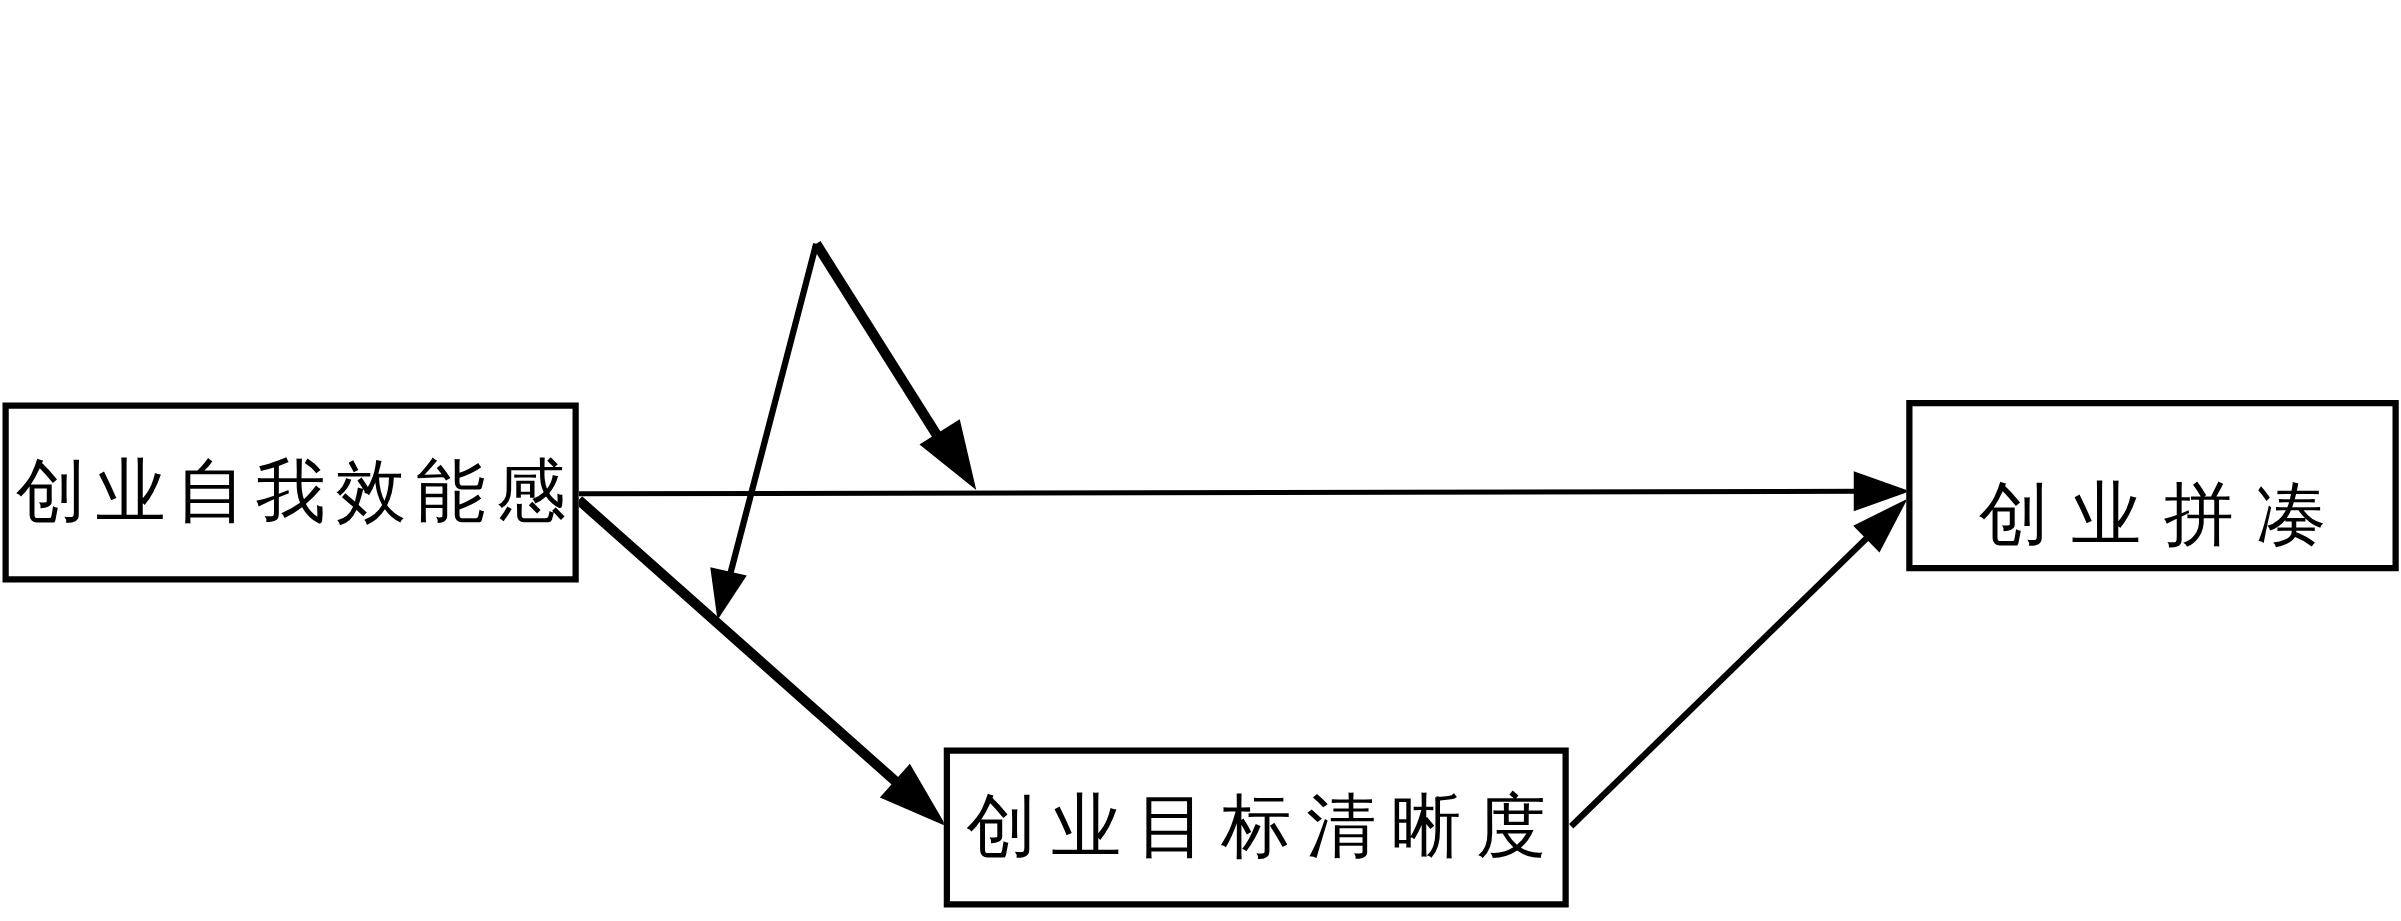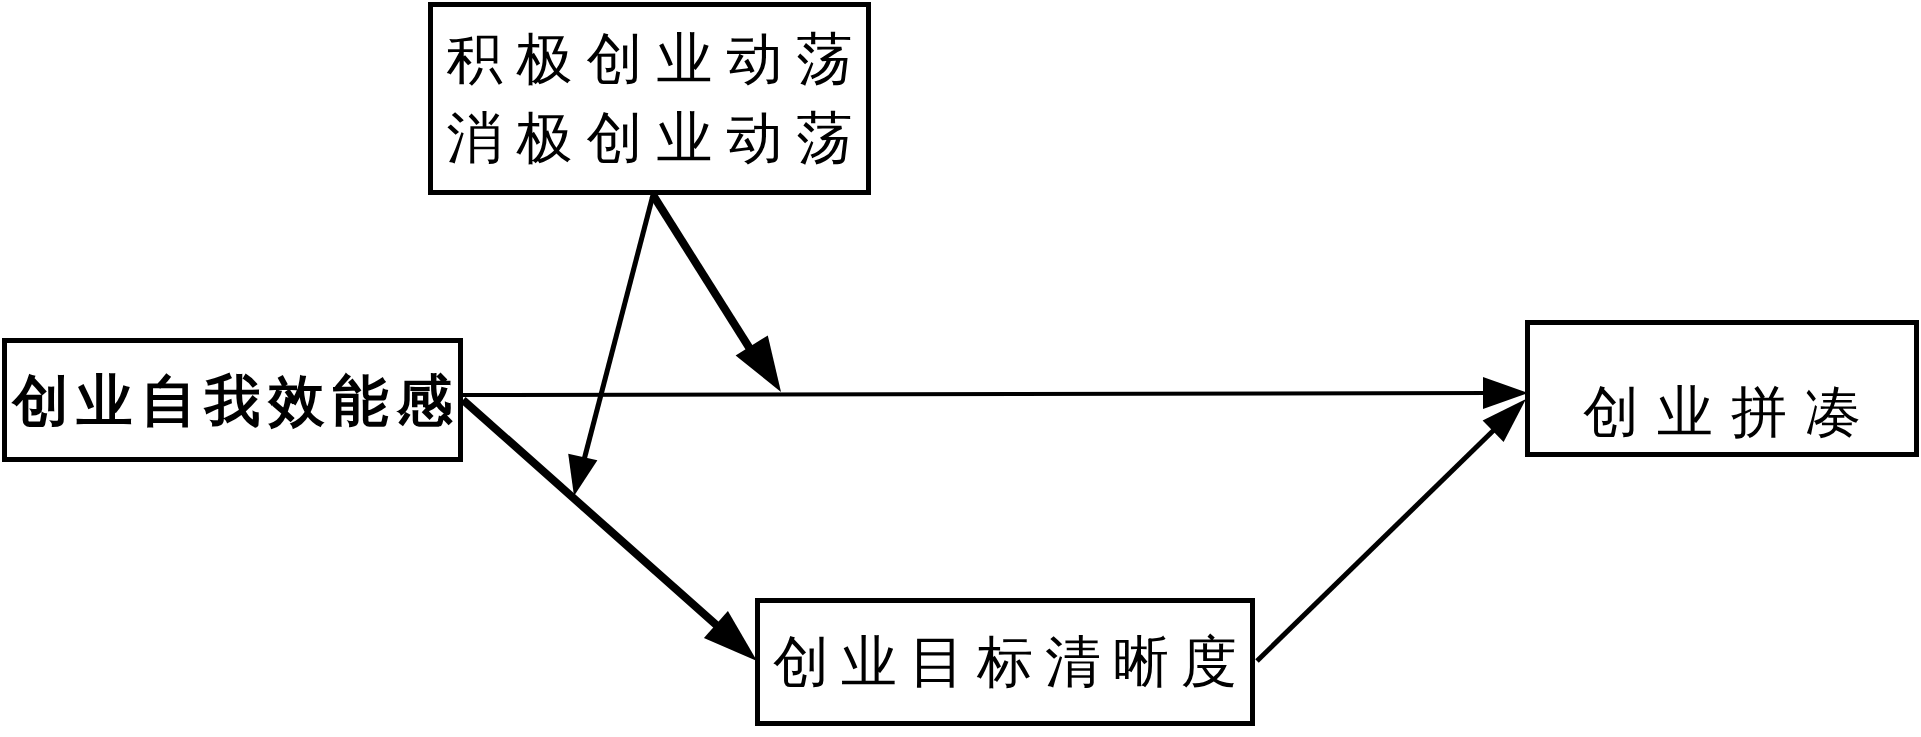--- a/index.html
+++ b/index.html
@@ -38,21 +38,21 @@
     font-size: 56px;
     line-height: 1.0;
     white-space: nowrap;
   }
   .node-turbulence {
     left: 428px; top: 2px; width: 443px; height: 193px;
     justify-content: space-evenly;
   }
   .node-turbulence .label { letter-spacing: 14px; margin-right: -14px; }
   .node-self-efficacy {
-    left: 2px; top: 338px; width: 461px; height: 124px; font-weight: bold;
+    left: 2px; top: 322px; width: 461px; height: 144px;
   }
   .node-self-efficacy .label { letter-spacing: 8px; margin-right: -8px; }
   .node-bricolage {
     left: 1525px; top: 320px; width: 394px; height: 137px;
   }
   .node-bricolage .label { letter-spacing: 18px; margin-right: -18px; margin-top: 46px; }
   .node-goal-clarity {
     left: 755px; top: 598px; width: 500px; height: 128px;
   }
   .node-goal-clarity .label { letter-spacing: 12px; margin-right: -12px; }
@@ -85,24 +85,20 @@
       <line class="edge-line" x1="653" y1="195" x2="757" y2="360" stroke-width="8"></line>
       <polygon class="edge-head" points="781,392 735.6,355.6 767.8,335.4"></polygon>
     </g>
 
     <g>
       <line class="edge-line" x1="653" y1="195" x2="584" y2="460" stroke-width="5"></line>
       <polygon class="edge-head" points="574,496 597.4,460.3 568.2,453.7"></polygon>
     </g>
   </svg>
 
-  <div class="node node-turbulence">
-    <div class="label">积极创业动荡</div>
-    <div class="label">消极创业动荡</div>
-  </div>
 
   <div class="node node-self-efficacy">
     <div class="label">创业自我效能感</div>
   </div>
 
   <div class="node node-bricolage">
     <div class="label">创业拼凑</div>
   </div>
 
   <div class="node node-goal-clarity">

